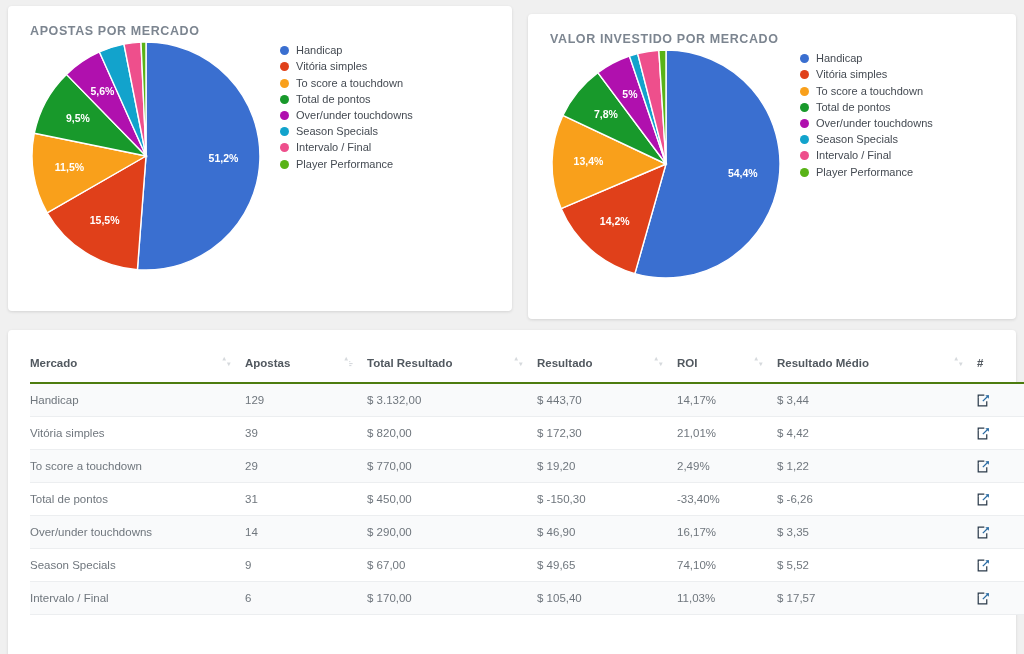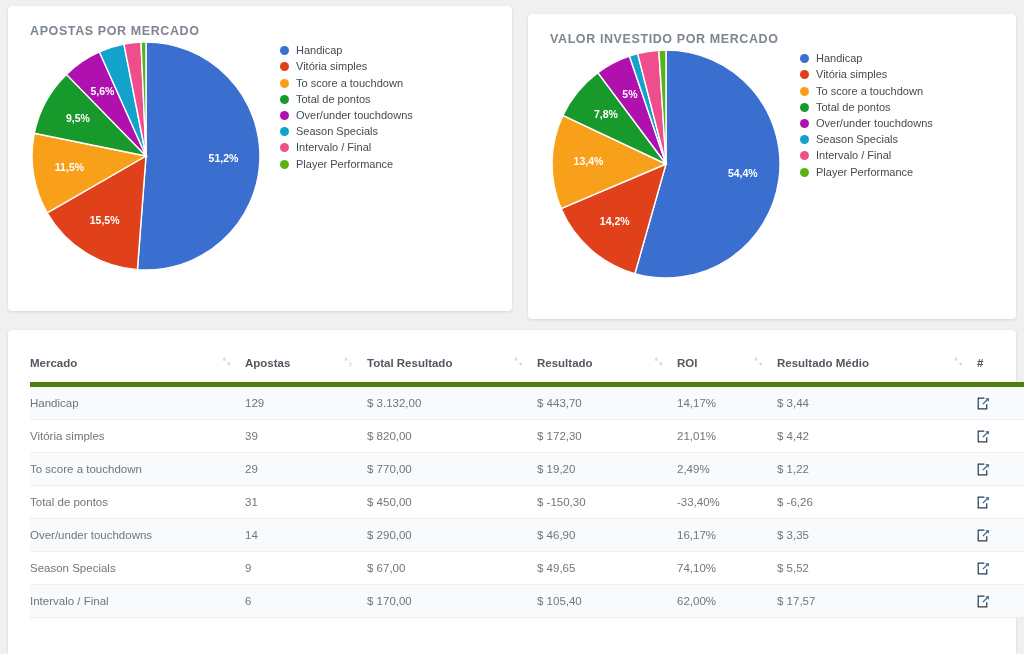--- a/index.html
+++ b/index.html
@@ -99,21 +99,21 @@
     margin: 26px 22px 0 22px;
     border-collapse: collapse;
     table-layout: fixed;
   }
   table.mkt th {
     text-align: left;
     font-size: 11.5px;
     font-weight: bold;
     color: #51585f;
     padding: 0 0 13px 0;
-    border-bottom: 5px solid #4d7c0f;
+    border-bottom: 2px solid #4d7c0f;
     white-space: nowrap;
   }
   .th-inner {
     display: flex;
     align-items: center;
     justify-content: space-between;
     padding-right: 14px;
   }
   .th-inner.nosort { padding-right: 0; }
   .sort-icon {
@@ -436,21 +436,21 @@
                 <path d="M1.5 4 L1.5 1.5 L9 1.5" fill="none" stroke="#2b3a4a" stroke-width="1.5"></path>
                 <path d="M7.2 8.8 L14.2 1.8" stroke="#2b6ca3" stroke-width="1.6" fill="none"></path>
                 <path d="M10.2 1.5 L14.6 1.5 L14.6 5.9 Z" fill="#2b6ca3"></path>
               </svg></td>
           </tr>
           <tr>
             <td>Intervalo / Final</td>
             <td>6</td>
             <td>$ 170,00</td>
             <td class="pos">$ 105,40</td>
-            <td class="pos">62,00%</td>
+            <td class="pos">11,03%</td>
             <td class="pos">$ 17,57</td>
             <td class="link"><svg class="ext-icon" width="13" height="13" viewBox="0 0 16 16">
                 <path d="M1.5 4 L1.5 14.5 L12 14.5 L12 9" fill="none" stroke="#2b3a4a" stroke-width="1.5"></path>
                 <path d="M1.5 4 L1.5 1.5 L9 1.5" fill="none" stroke="#2b3a4a" stroke-width="1.5"></path>
                 <path d="M7.2 8.8 L14.2 1.8" stroke="#2b6ca3" stroke-width="1.6" fill="none"></path>
                 <path d="M10.2 1.5 L14.6 1.5 L14.6 5.9 Z" fill="#2b6ca3"></path>
               </svg></td>
           </tr>
         </tbody>
     </table>

